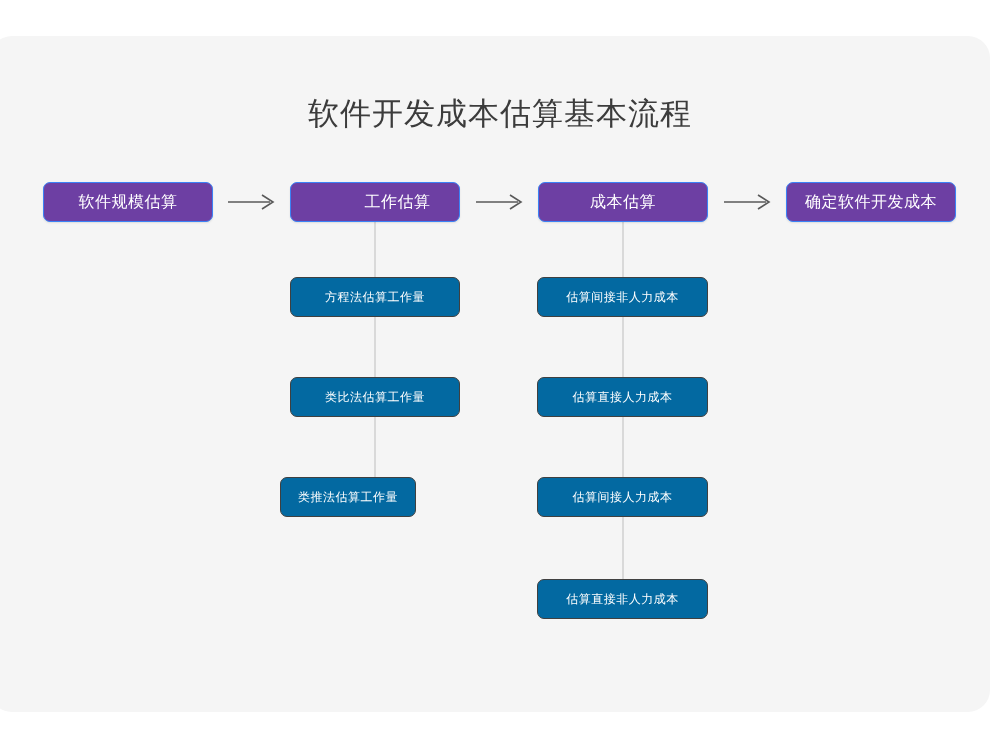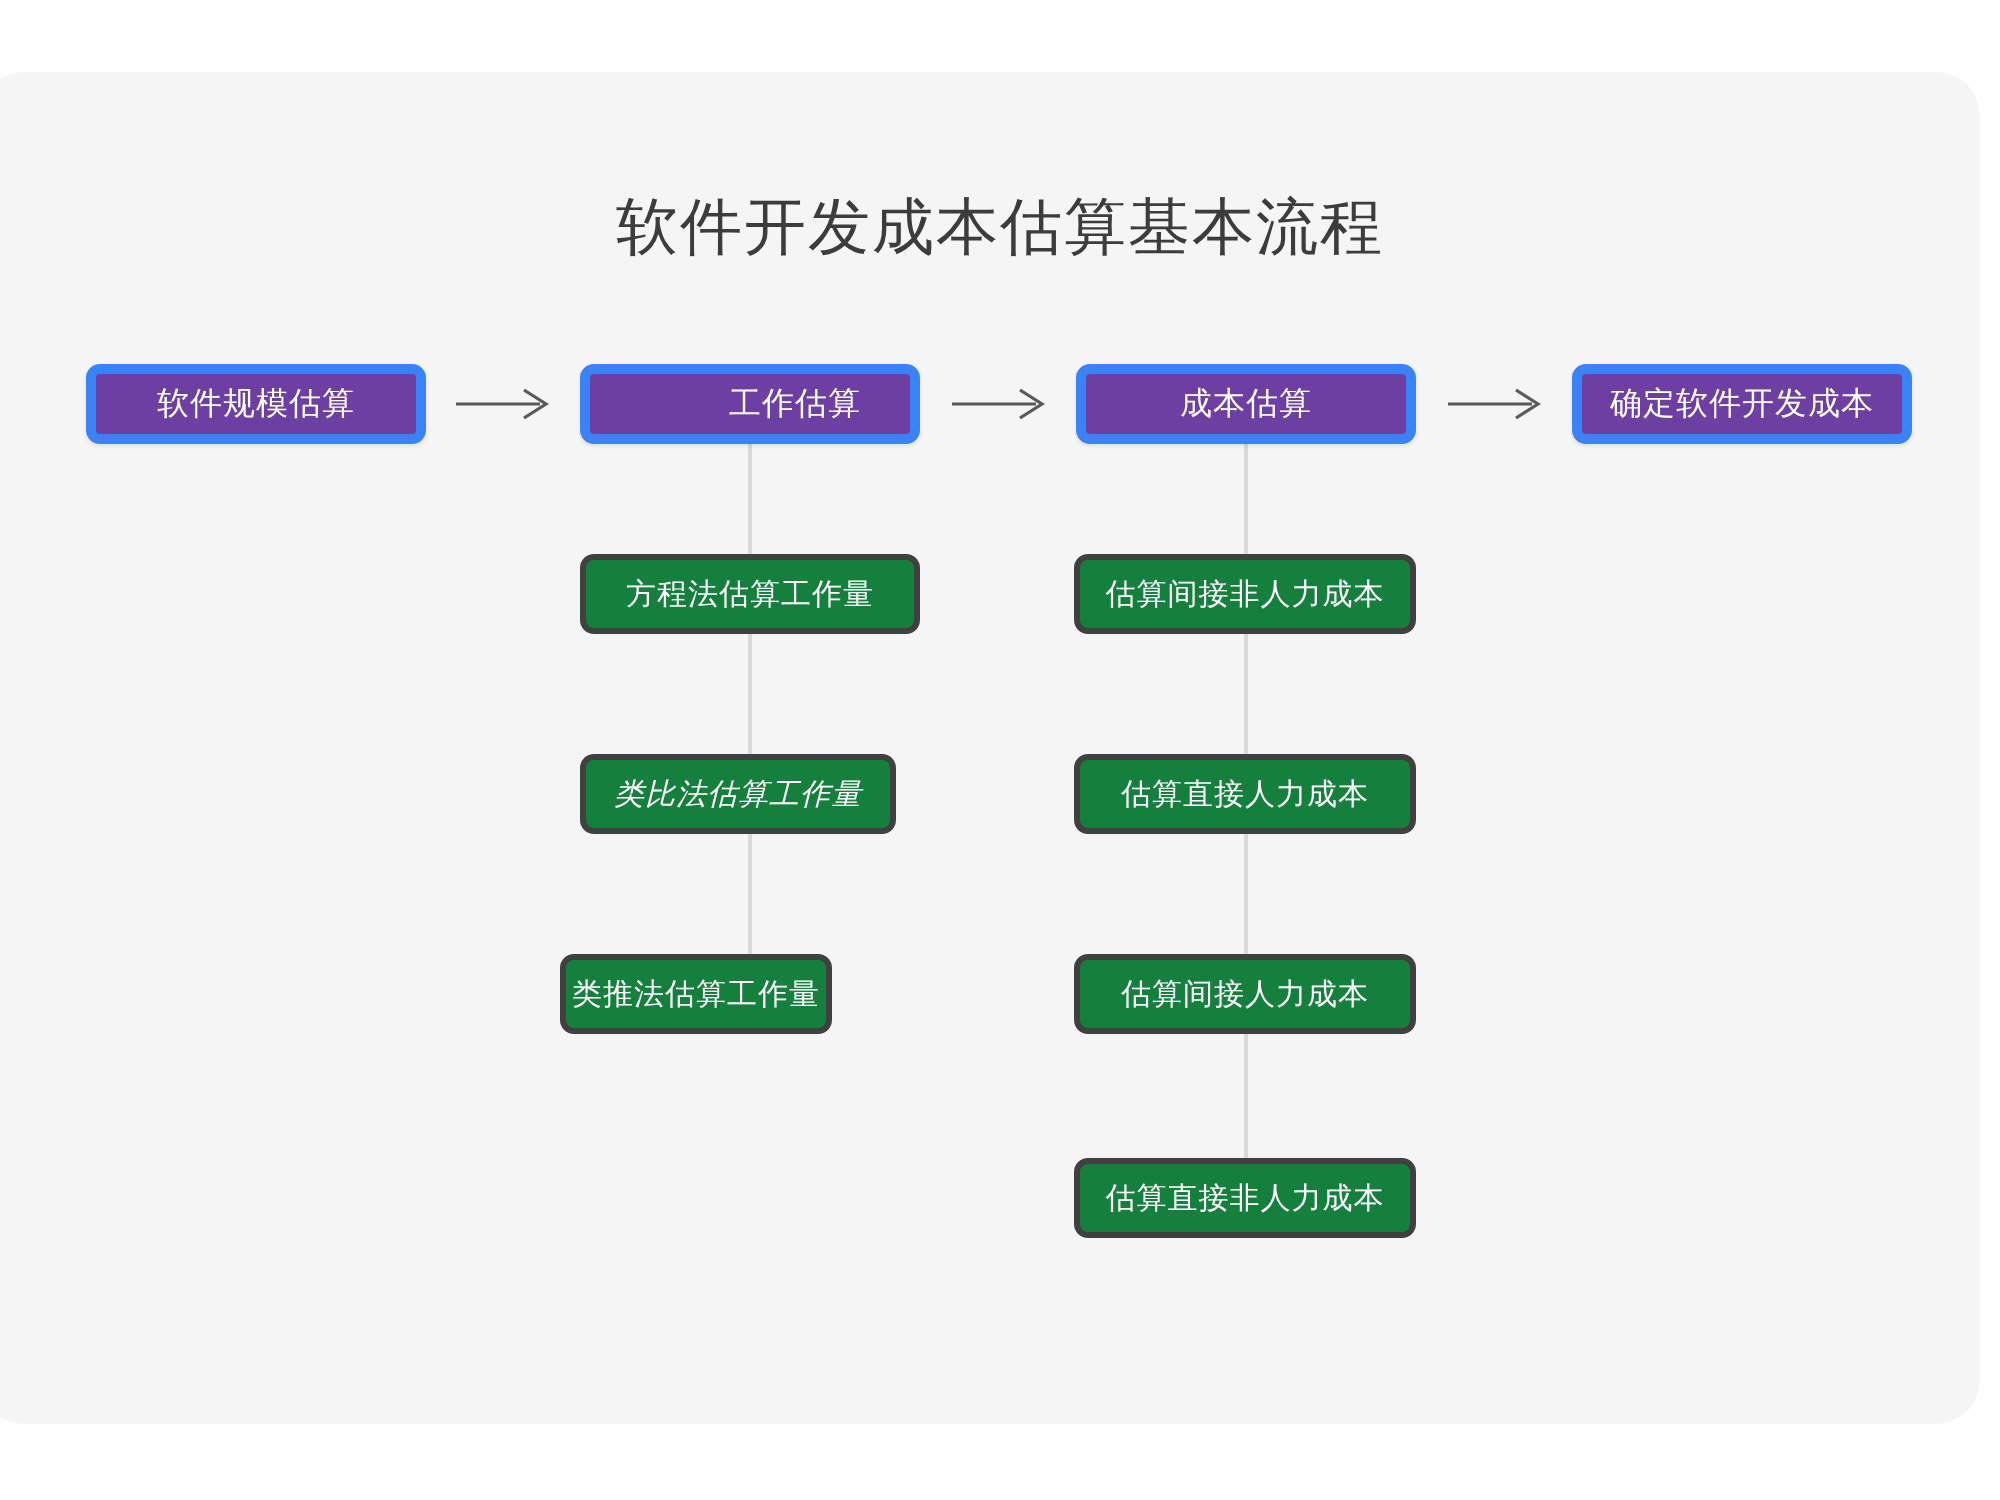--- a/index.html
+++ b/index.html
@@ -64,29 +64,29 @@
     display: flex;
     align-items: center;
     justify-content: center;
     border-radius: 7px;
     color: #ffffff;
     white-space: nowrap;
     z-index: 2;
   }
   .node.primary {
     background: #6d3fa3;
-    border: 5px solid #3b82f6;
+    border: 1px solid #3b82f6;
     font-size: 16px;
     letter-spacing: 0.5px;
     box-shadow: 0 1px 2px rgba(0,0,0,0.10);
   }
   .node.secondary {
-    background: #15803d;
-    border: 3px solid #404040;
-    font-size: 15px;
+    background: #0369a1;
+    border: 1px solid #404040;
+    font-size: 12px;
     letter-spacing: 0.5px;
   }
 
   
   .arrow {
     position: absolute;
     width: 52px;
     height: 22px;
     z-index: 2;
   }
@@ -118,19 +118,19 @@
         <polyline points="36,4 47,11 36,18" fill="none" stroke="#595959" stroke-width="1.6"></polyline>
       </svg>
     </div>
     <div class="arrow" style="left: 722px; top: 191px;">
       <svg width="52" height="22" viewBox="0 0 52 22">
         <line x1="2" y1="11" x2="44" y2="11" stroke="#595959" stroke-width="1.6"></line>
         <polyline points="36,4 47,11 36,18" fill="none" stroke="#595959" stroke-width="1.6"></polyline>
       </svg>
     </div>
     <div class="node secondary" style="left: 290px; top: 277px; width: 170px; height: 40px;">方程法估算工作量</div>
-    <div class="node secondary" style="left: 290px; top: 377px; width: 158px; height: 40px; font-style: italic;">类比法估算工作量</div>
+    <div class="node secondary" style="left: 290px; top: 377px; width: 170px; height: 40px;">类比法估算工作量</div>
     <div class="node secondary" style="left: 280px; top: 477px; width: 136px; height: 40px;">类推法估算工作量</div>
     <div class="node secondary" style="left: 537px; top: 277px; width: 171px; height: 40px;">估算间接非人力成本</div>
     <div class="node secondary" style="left: 537px; top: 377px; width: 171px; height: 40px;">估算直接人力成本</div>
     <div class="node secondary" style="left: 537px; top: 477px; width: 171px; height: 40px; font-family: Liberation Serif, serif;">估算间接人力成本</div>
     <div class="node secondary" style="left: 537px; top: 579px; width: 171px; height: 40px;">估算直接非人力成本</div>
   </div>
 
 </body></html>

